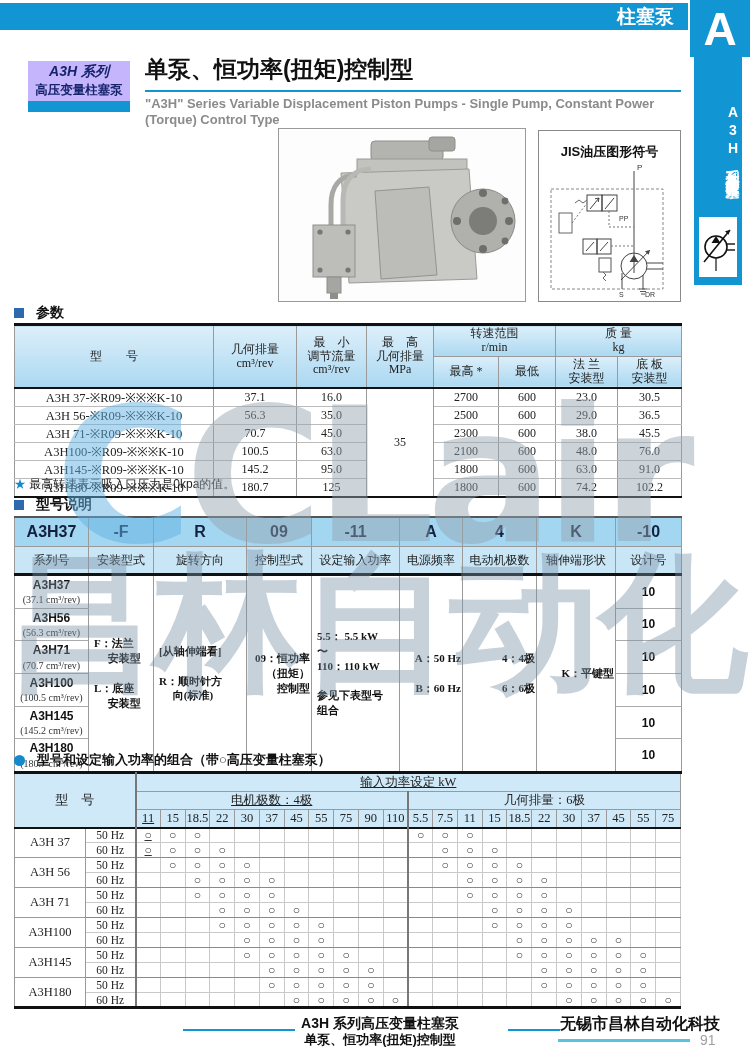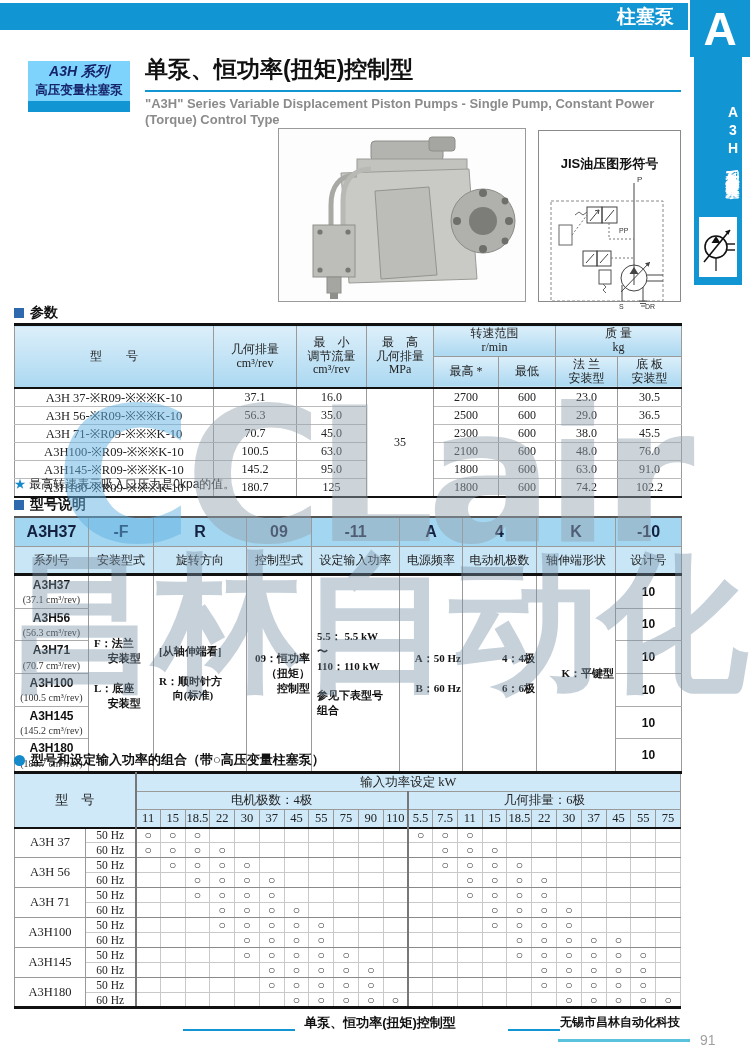--- a/index.html
+++ b/index.html
@@ -8,34 +8,34 @@
   
   .topbar{left:0;top:3px;width:688px;height:27px;background:#1295d3;color:#fff;
           font-weight:bold;font-size:19px;display:flex;align-items:center;justify-content:flex-end;padding-right:14px;box-sizing:border-box;}
   .cornerA{left:690px;top:0;width:60px;height:57px;background:#1295d3;color:#fff;display:flex;align-items:center;justify-content:center;
            font-size:46px;font-weight:bold;font-family:"Liberation Sans",sans-serif;}
   .sidestrip{left:694px;top:57px;width:48px;height:228px;background:#1295d3;}
   .sidestrip .vtxt{position:absolute;left:0;top:8px;width:48px;height:150px;color:#fff;font-weight:bold;font-size:14px;
         writing-mode:vertical-rl;text-orientation:upright;letter-spacing:2px;display:flex;justify-content:center;}
   .sideicon{position:absolute;left:5px;top:160px;width:38px;height:60px;background:#fff;display:flex;align-items:center;justify-content:center;}
   
-  .logoBox{left:28px;top:61px;width:102px;height:40px;background:#7dd3fc;color:#16246b;text-align:center;
+  .logoBox{left:28px;top:61px;width:102px;height:40px;background:#c4b5fd;color:#16246b;text-align:center;
            display:flex;flex-direction:column;justify-content:center;gap:1px;}
   .logoBox .l1{font-size:14px;font-weight:bold;font-style:italic;}
   .logoBox .l2{font-size:12.5px;font-weight:bold;font-style:normal;}
   .logoBar{left:28px;top:101px;width:102px;height:11px;background:#1295d3;}
   .titleCN{left:145px;top:54px;width:540px;font-size:23px;font-weight:bold;color:#111;}
   .titleRule{left:145px;top:90px;width:536px;height:2px;background:#1295d3;}
   .titleEN{left:145px;top:96px;width:536px;font-size:13px;font-weight:bold;color:#8b8b8b;white-space:pre-line;line-height:1.25;}
   
   .photoBox{left:278px;top:128px;width:248px;height:174px;border:1px solid #9a9a9a;background:#fdfdfd;box-sizing:border-box;}
   .jisBox{left:538px;top:130px;width:143px;height:172px;border:1px solid #8a8a8a;background:#fff;box-sizing:border-box;}
-  .jisTitle{text-align:center;font-size:13px;font-weight:bold;color:#111;margin-top:24px;}
-  
-  .secHead{font-size:14px;font-weight:bold;color:#111;display:flex;align-items:center;gap:6px;}
+  .jisTitle{text-align:center;font-size:13px;font-weight:bold;color:#111;margin-top:12px;}
+  
+  .secHead{font-size:14px;font-weight:bold;color:#111;display:flex;align-items:center;gap:12px;}
   .sqIcon{width:10px;height:10px;background:#2e68ad;display:inline-block;}
   .dotIcon{width:11px;height:11px;border-radius:50%;background:#1489cb;display:inline-block;}
   
   table{border-collapse:collapse;table-layout:fixed;}
   
   .paramsT{left:14px;top:323px;width:667px;border-top:3px solid #111;border-bottom:2px solid #111;}
   .paramsT th,.paramsT td{border-left:1px solid #9a9a9a;border-right:1px solid #9a9a9a;font-family:"Liberation Serif",serif;}
   .paramsT thead th{background:linear-gradient(#dceffa,#abd8f1);font-size:12px;font-weight:normal;color:#222;
         white-space:pre-line;line-height:1.15;border-bottom:1px solid #9a9a9a;}
   .paramsT thead tr.gr2 th{border-top:1px solid #9a9a9a;}
@@ -64,30 +64,30 @@
   .comboT th,.comboT td{border:1px solid #9a9a9a;padding:0;}
   .comboT thead th{background:#cfe9f8;font-size:12.5px;font-weight:normal;color:#222;font-family:"Liberation Serif",serif;}
   .comboT thead tr{height:18px;}
   .comboT thead{border-bottom:2px solid #111;}
   .comboT tbody tr{height:15px;}
   .comboT tbody td{font-size:11.5px;text-align:center;color:#222;font-family:"Liberation Serif",serif;border:1px solid #c9c9c9;}
   .comboT td.modelc{font-size:12.5px;border:1px solid #9a9a9a;}
   .comboT td.freqc{font-size:11.5px;border-left:1px solid #9a9a9a;border-right:1px solid #9a9a9a;}
   .comboT .mark{font-size:12px;color:#333;line-height:1;}
   .comboT .g6s{border-left:2px solid #777 !important;}
-  .comboT .g4s{border-left:2px solid #777 !important;}
+  .comboT .g4s{border-left:2px solid #777 !important;text-decoration:underline;}
   .comboT tbody tr.grpEnd td{border-bottom:1px solid #8a8a8a;}
   .comboT tbody tr.frqEnd td{border-bottom:1px dotted #bbb;}
   
   .ftCenter{left:200px;top:1015px;width:360px;text-align:center;color:#111;line-height:1.2;}
   .ftCenter .f1{font-size:14px;font-weight:bold;}
   .ftCenter .f2{font-size:13px;font-weight:bold;}
   .ftLineL{left:183px;top:1029px;width:112px;height:2px;background:#1295d3;}
   .ftLineR{left:508px;top:1029px;width:52px;height:2px;background:#1295d3;}
-  .ftCompany{left:560px;top:1014px;width:182px;font-size:12px;font-weight:bold;color:#111;}
+  .ftCompany{left:560px;top:1014px;width:182px;font-size:16px;font-weight:bold;color:#111;}
   .ftTeal{left:558px;top:1039px;width:132px;height:3px;background:#3cb9d8;opacity:.85;}
   .ftPage{left:700px;top:1032px;font-size:14px;color:#777;opacity:.7;}
   
   .wm{pointer-events:none;z-index:40;font-weight:bold;line-height:1;}
   .wm1{left:55px;top:382px;font-size:188px;letter-spacing:-8px;color:rgba(148,163,175,.48);font-family:"DejaVu Sans",sans-serif;}
   .wm1 .cblue{color:rgba(98,178,226,.5);}
   .wm2{left:6px;top:548px;font-size:150px;letter-spacing:-2px;color:rgba(121,146,168,.42);}
   .z10{z-index:10;}
   .comboHead{left:14px;top:751px;}
 </style>
@@ -741,20 +741,21 @@
         <td class="mark">○</td>
         <td class="mark">○</td>
         <td class="mark">○</td>
       </tr>
     </tbody>
 </table>
 
 <div class="abs ftLineL z10"></div>
 <div class="abs ftLineR z10"></div>
 <div class="abs ftCenter z10">
+  <div class="f1">A3H 系列高压变量柱塞泵</div>
   <div class="f2">单泵、恒功率(扭矩)控制型</div>
 </div>
 <div class="abs ftCompany z10">无锡市昌林自动化科技</div>
 <div class="abs ftTeal z10"></div>
 <div class="abs ftPage z10">91</div>
 
 <div class="abs wm wm1"><span class="cblue">C</span><span>CLair</span></div>
 <div class="abs wm wm2">昌林自动化</div>
 
 </body></html>

